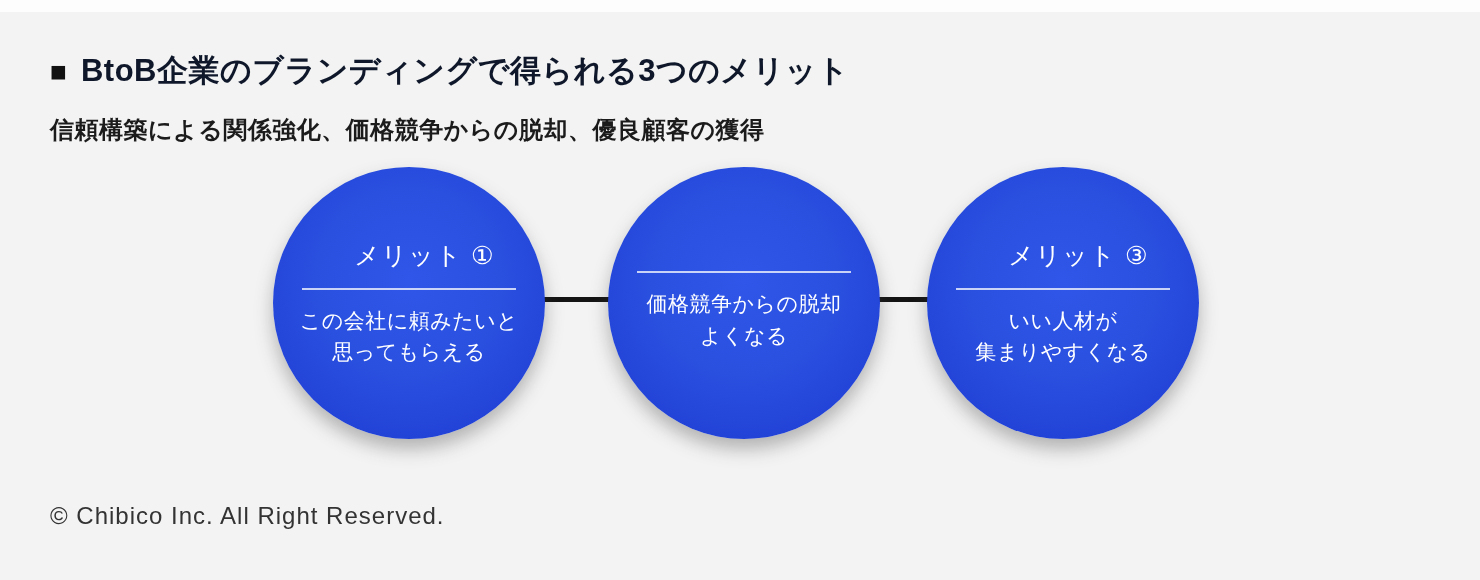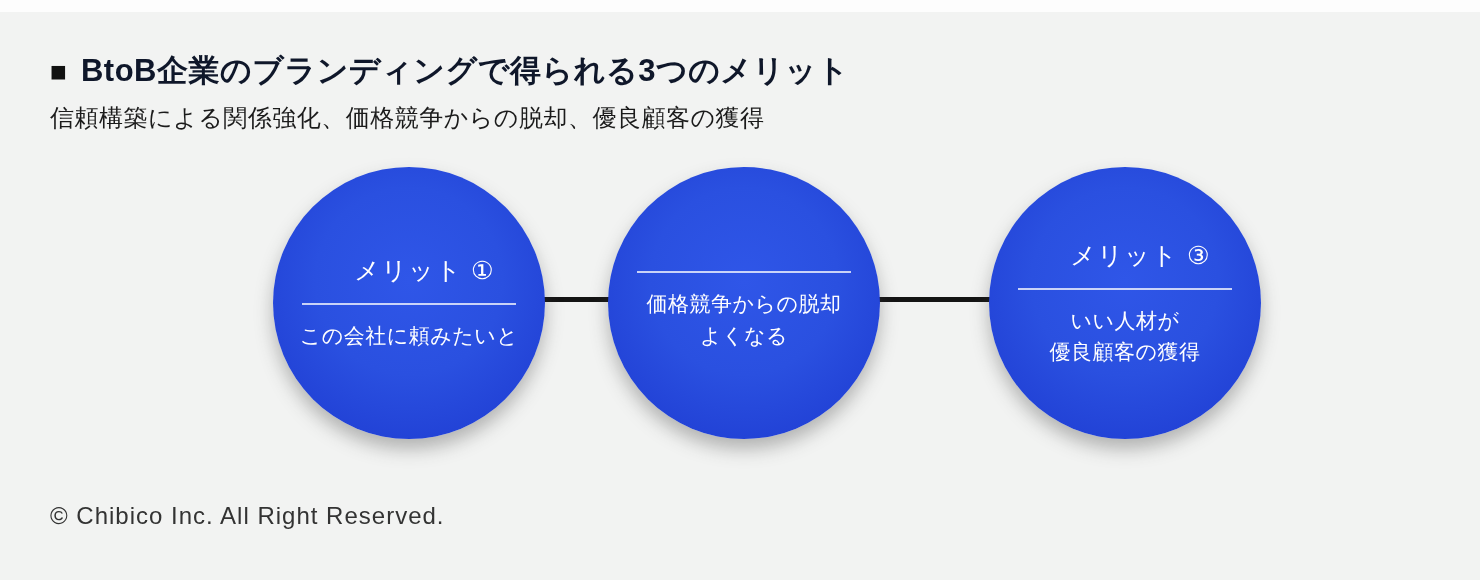--- a/index.html
+++ b/index.html
@@ -31,22 +31,22 @@
     font-size: 28px; line-height: 1;
     color: #111111;
     transform: translateY(1px);
   }
   .title-text {
     font-size: 31px; font-weight: 700;
     letter-spacing: 0.5px;
     color: #0f172a;
   }
   .subtitle {
-    margin-top: 10px;
-    font-size: 24px; font-weight: 400;
+    margin-top: 22px;
+    font-size: 24px; font-weight: 700;
     letter-spacing: 0.5px;
     color: #1b1b1b;
   }
   
   .connector {
     position: absolute;
     left: 409px; top: 297px;
     width: 670px; height: 5px;
     background: #141414;
     z-index: 1;
@@ -58,21 +58,21 @@
     border-radius: 50%;
     background: radial-gradient(circle at 50% 42%, #2f56e8 0%, #2a50e0 45%, #1c38cf 100%);
     box-shadow: 0 10px 18px rgba(60, 60, 60, 0.35);
     z-index: 2;
     display: flex; flex-direction: column;
     align-items: center; justify-content: center;
     text-align: center;
   }
   .merit-circle.c1 { left: 273px; }
   .merit-circle.c2 { left: 608px; }
-  .merit-circle.c3 { left: 989px; text-align: right; }
+  .merit-circle.c3 { left: 927px; text-align: right; }
   .merit-label {
     color: #ffffff;
     font-size: 25px; font-weight: 400;
     letter-spacing: 1.5px;
     margin-left: 31px;
   }
   .merit-divider {
     width: 214px; height: 2px;
     background: rgba(255, 255, 255, 0.75);
     margin: 16px 0 15px 0;
@@ -105,29 +105,30 @@
     </div>
     <div class="subtitle">信頼構築による関係強化、価格競争からの脱却、優良顧客の獲得</div>
   </div>
 
   <div class="connector"></div>
 
   <div class="merit-circle c1">
     <div class="merit-label">メリット ①</div>
     <div class="merit-divider"></div>
     <div class="merit-line">この会社に頼みたいと</div>
+    <div class="merit-line">思ってもらえる</div>
   </div>
 
   <div class="merit-circle c2">
     <div class="merit-divider"></div>
     <div class="merit-line">価格競争からの脱却</div>
     <div class="merit-line">よくなる</div>
   </div>
 
   <div class="merit-circle c3">
     <div class="merit-label">メリット ③</div>
     <div class="merit-divider"></div>
     <div class="merit-line">いい人材が</div>
-    <div class="merit-line">優良顧客の獲得</div>
+    <div class="merit-line">集まりやすくなる</div>
   </div>
 
   <div class="footer">© Chibico Inc. All Right Reserved.</div>
 </div>
 
 </body></html>

